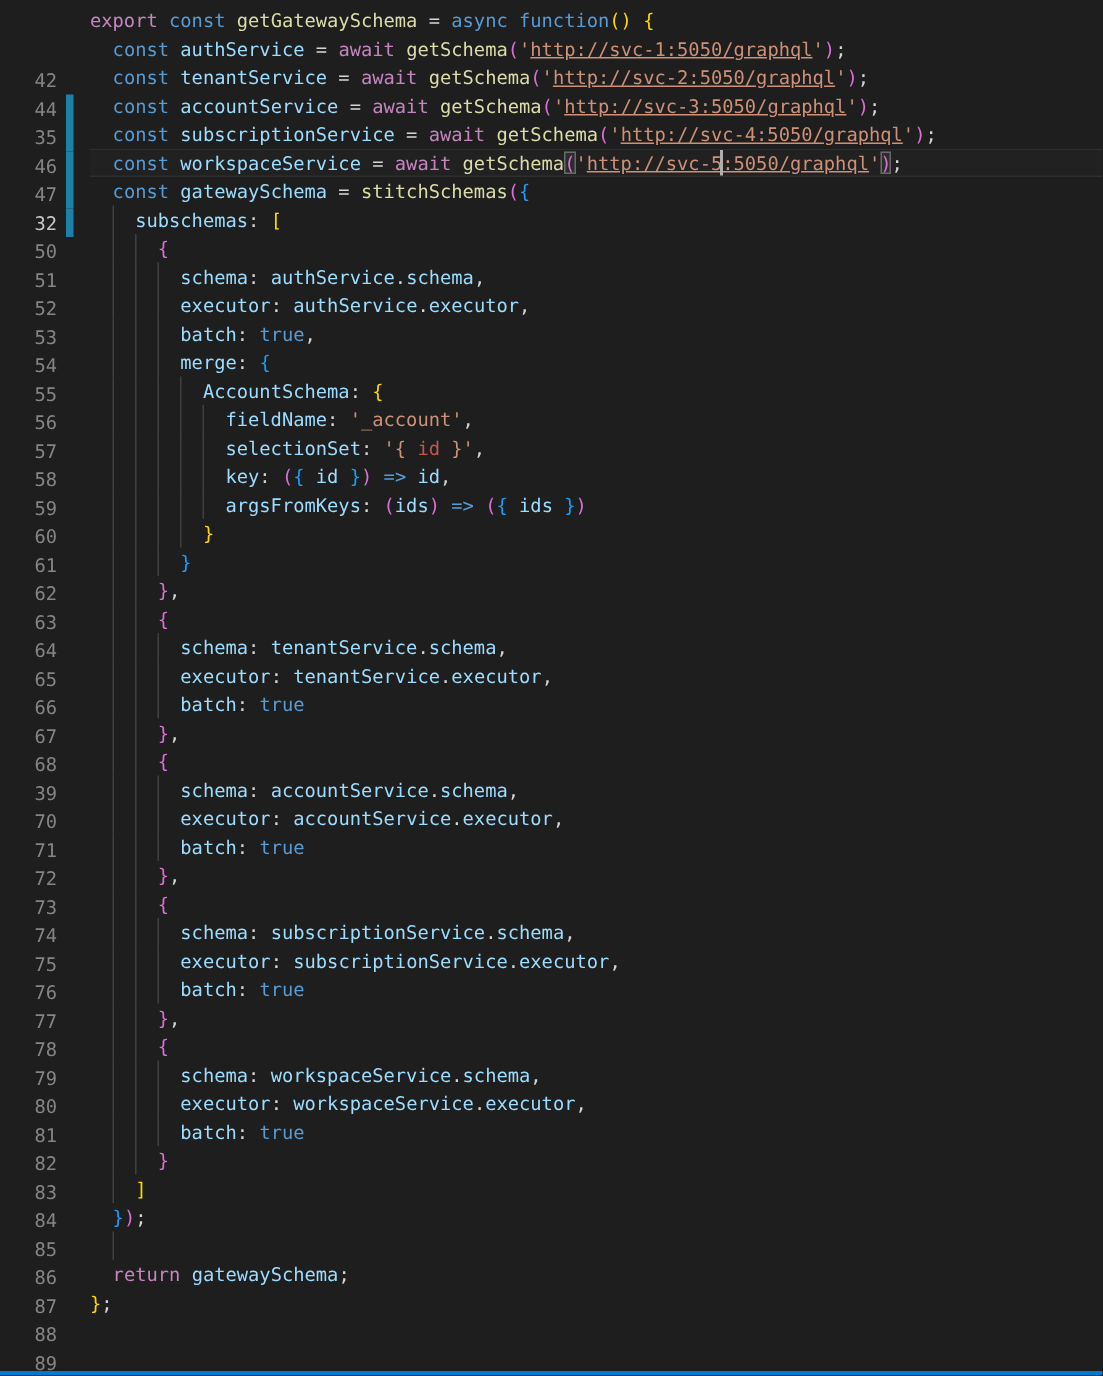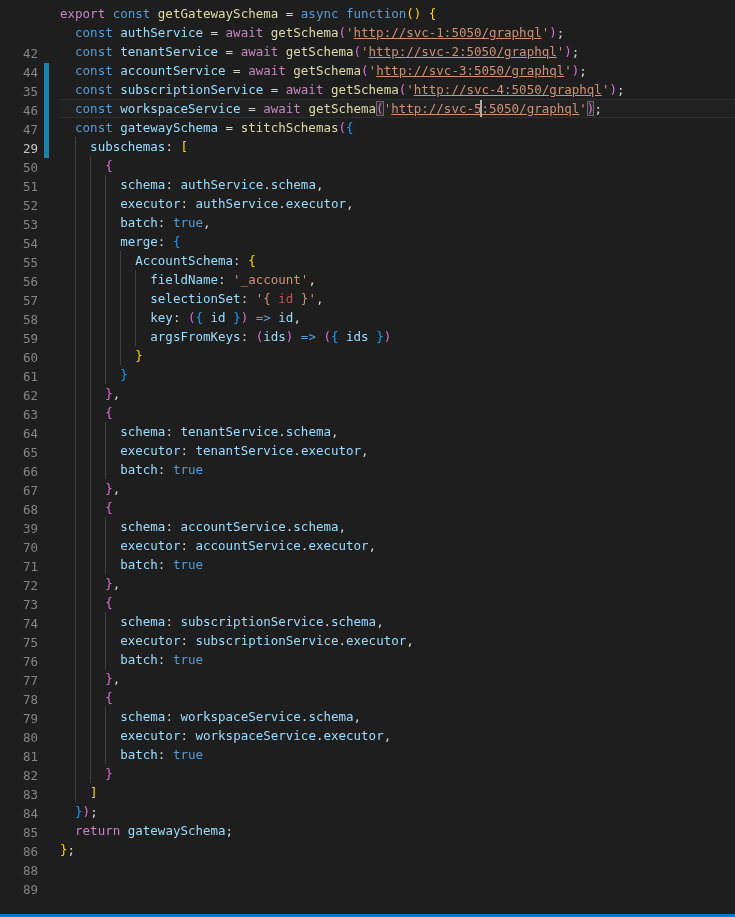--- a/index.html
+++ b/index.html
@@ -70,21 +70,21 @@
       </div>
       <div class="row">
         <div class="gutter">
           <span class="lnum">47</span>
           <div class="modbar"></div>
         </div>
         <div class="code"><span class="tok" style="color: rgb(212, 212, 212);">  </span><span class="tok" style="color: rgb(86, 156, 214);">const </span><span class="tok" style="color: rgb(156, 220, 254);">subscriptionService </span><span class="tok" style="color: rgb(212, 212, 212);">= </span><span class="tok" style="color: rgb(197, 134, 192);">await </span><span class="tok" style="color: rgb(220, 220, 170);">getSchema</span><span class="tok" style="color: rgb(218, 112, 214);">(</span><span class="tok" style="color: rgb(206, 145, 120);">'</span><span class="tok u" style="color: rgb(206, 145, 120);">http://svc-4:5050/graphql</span><span class="tok" style="color: rgb(206, 145, 120);">'</span><span class="tok" style="color: rgb(218, 112, 214);">)</span><span class="tok" style="color: rgb(212, 212, 212);">;</span></div>
       </div>
       <div class="row current">
         <div class="gutter">
-          <span class="lnum">29</span>
+          <span class="lnum">32</span>
           <div class="modbar"></div>
         </div>
         <div class="code"><span class="tok" style="color: rgb(212, 212, 212);">  </span><span class="tok" style="color: rgb(86, 156, 214);">const </span><span class="tok" style="color: rgb(156, 220, 254);">workspaceService </span><span class="tok" style="color: rgb(212, 212, 212);">= </span><span class="tok" style="color: rgb(197, 134, 192);">await </span><span class="tok" style="color: rgb(220, 220, 170);">getSchema</span><span class="tok match" style="color: rgb(218, 112, 214);">(</span><span class="tok" style="color: rgb(206, 145, 120);">'</span><span class="tok u" style="color: rgb(206, 145, 120);">http://svc-5</span><span class="cursor"></span><span class="tok u" style="color: rgb(206, 145, 120);">:5050/graphql</span><span class="tok" style="color: rgb(206, 145, 120);">'</span><span class="tok match" style="color: rgb(218, 112, 214);">)</span><span class="tok" style="color: rgb(212, 212, 212);">;</span></div>
       </div>
       <div class="row">
         <div class="gutter">
           <span class="lnum">50</span>
         </div>
         <div class="code"><span class="tok" style="color: rgb(212, 212, 212);">  </span><span class="tok" style="color: rgb(86, 156, 214);">const </span><span class="tok" style="color: rgb(156, 220, 254);">gatewaySchema </span><span class="tok" style="color: rgb(212, 212, 212);">= </span><span class="tok" style="color: rgb(220, 220, 170);">stitchSchemas</span><span class="tok" style="color: rgb(218, 112, 214);">(</span><span class="tok" style="color: rgb(23, 159, 255);">{</span></div>
       </div>
@@ -296,20 +296,26 @@
         <div class="gutter">
           <span class="lnum">85</span>
         </div>
         <div class="code"><div class="guide" style="left: 15.06px;"></div><span class="tok" style="color: rgb(212, 212, 212);">    </span><span class="tok" style="color: rgb(255, 215, 0);">]</span></div>
       </div>
       <div class="row">
         <div class="gutter">
           <span class="lnum">86</span>
         </div>
         <div class="code"><span class="tok" style="color: rgb(212, 212, 212);">  </span><span class="tok" style="color: rgb(23, 159, 255);">}</span><span class="tok" style="color: rgb(218, 112, 214);">)</span><span class="tok" style="color: rgb(212, 212, 212);">;</span></div>
+      </div>
+      <div class="row">
+        <div class="gutter">
+          <span class="lnum">87</span>
+        </div>
+        <div class="code"><div class="guide" style="left: 15.06px;"></div></div>
       </div>
       <div class="row">
         <div class="gutter">
           <span class="lnum">88</span>
         </div>
         <div class="code"><span class="tok" style="color: rgb(212, 212, 212);">  </span><span class="tok" style="color: rgb(197, 134, 192);">return </span><span class="tok" style="color: rgb(156, 220, 254);">gatewaySchema</span><span class="tok" style="color: rgb(212, 212, 212);">;</span></div>
       </div>
       <div class="row">
         <div class="gutter">
           <span class="lnum">89</span>

